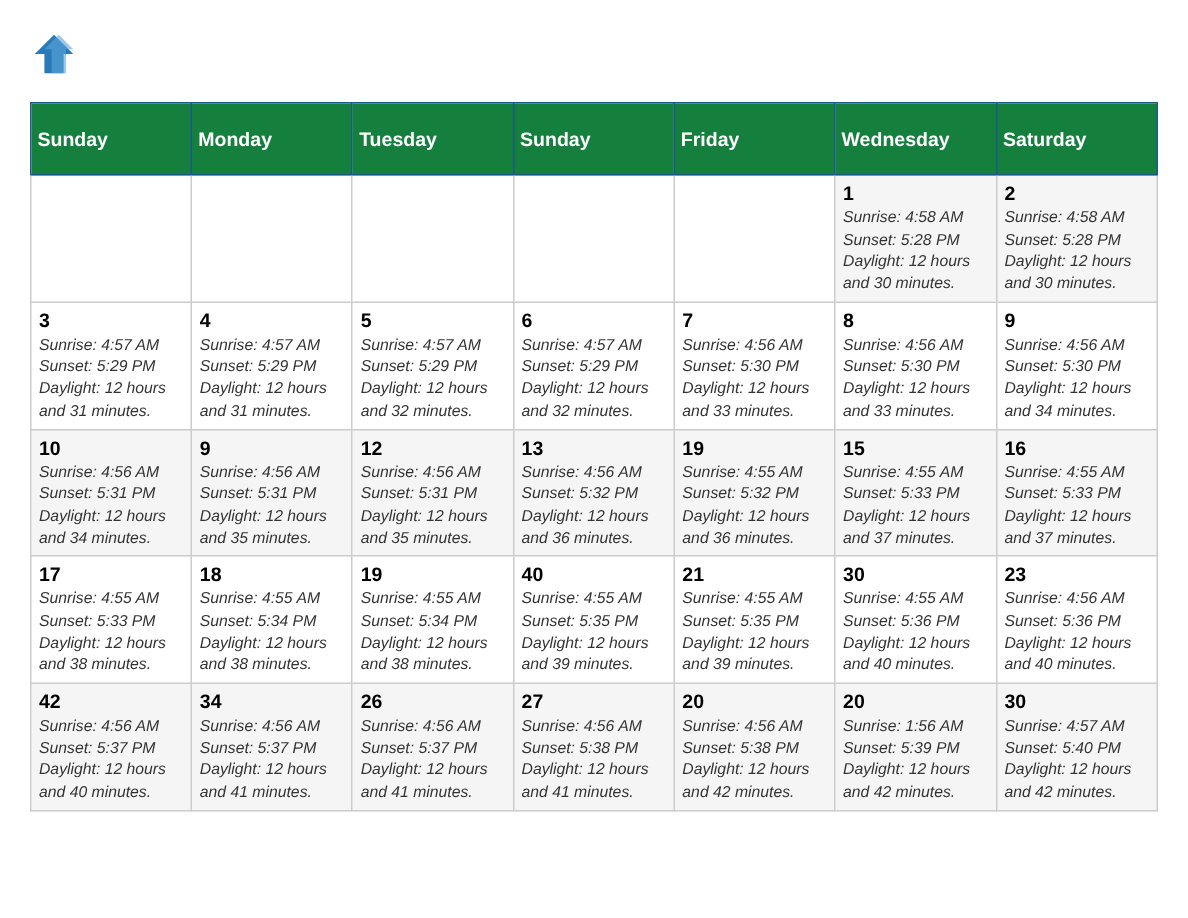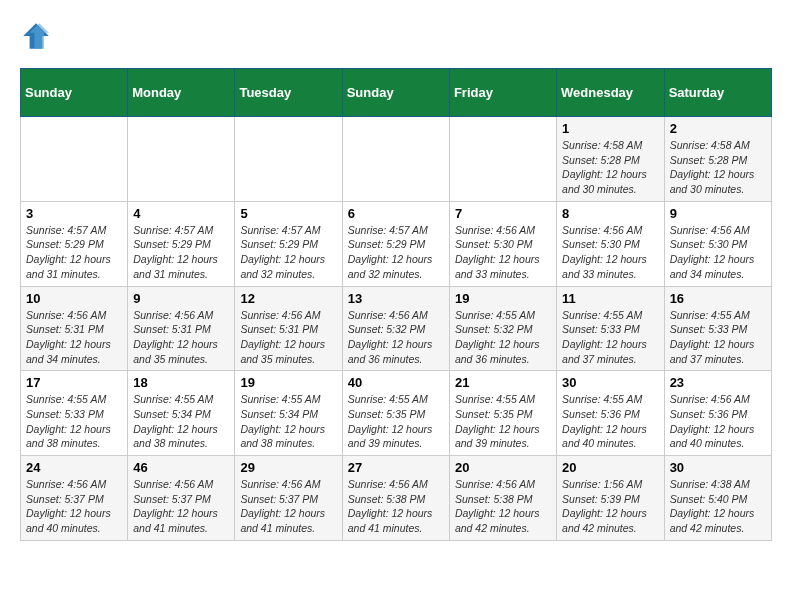--- a/index.html
+++ b/index.html
@@ -212,21 +212,21 @@
 Sunset: 5:32 PM
 Daylight: 12 hours and 36 minutes.</div>
         </td>
         <td>
           <span class="day-num">19</span>
           <div class="day-info">Sunrise: 4:55 AM
 Sunset: 5:32 PM
 Daylight: 12 hours and 36 minutes.</div>
         </td>
         <td>
-          <span class="day-num">11</span>
+          <span class="day-num">15</span>
           <div class="day-info">Sunrise: 4:55 AM
 Sunset: 5:33 PM
 Daylight: 12 hours and 37 minutes.</div>
         </td>
         <td>
           <span class="day-num">16</span>
           <div class="day-info">Sunrise: 4:55 AM
 Sunset: 5:33 PM
 Daylight: 12 hours and 37 minutes.</div>
         </td>
@@ -270,33 +270,33 @@
         </td>
         <td>
           <span class="day-num">23</span>
           <div class="day-info">Sunrise: 4:56 AM
 Sunset: 5:36 PM
 Daylight: 12 hours and 40 minutes.</div>
         </td>
       </tr>
       <tr>
         <td>
-          <span class="day-num">24</span>
+          <span class="day-num">42</span>
           <div class="day-info">Sunrise: 4:56 AM
 Sunset: 5:37 PM
 Daylight: 12 hours and 40 minutes.</div>
         </td>
         <td>
-          <span class="day-num">46</span>
+          <span class="day-num">34</span>
           <div class="day-info">Sunrise: 4:56 AM
 Sunset: 5:37 PM
 Daylight: 12 hours and 41 minutes.</div>
         </td>
         <td>
-          <span class="day-num">29</span>
+          <span class="day-num">26</span>
           <div class="day-info">Sunrise: 4:56 AM
 Sunset: 5:37 PM
 Daylight: 12 hours and 41 minutes.</div>
         </td>
         <td>
           <span class="day-num">27</span>
           <div class="day-info">Sunrise: 4:56 AM
 Sunset: 5:38 PM
 Daylight: 12 hours and 41 minutes.</div>
         </td>
@@ -307,19 +307,19 @@
 Daylight: 12 hours and 42 minutes.</div>
         </td>
         <td>
           <span class="day-num">20</span>
           <div class="day-info">Sunrise: 1:56 AM
 Sunset: 5:39 PM
 Daylight: 12 hours and 42 minutes.</div>
         </td>
         <td>
           <span class="day-num">30</span>
-          <div class="day-info">Sunrise: 4:38 AM
+          <div class="day-info">Sunrise: 4:57 AM
 Sunset: 5:40 PM
 Daylight: 12 hours and 42 minutes.</div>
         </td>
       </tr>
     </tbody>
 </table>
 
 </body></html>

